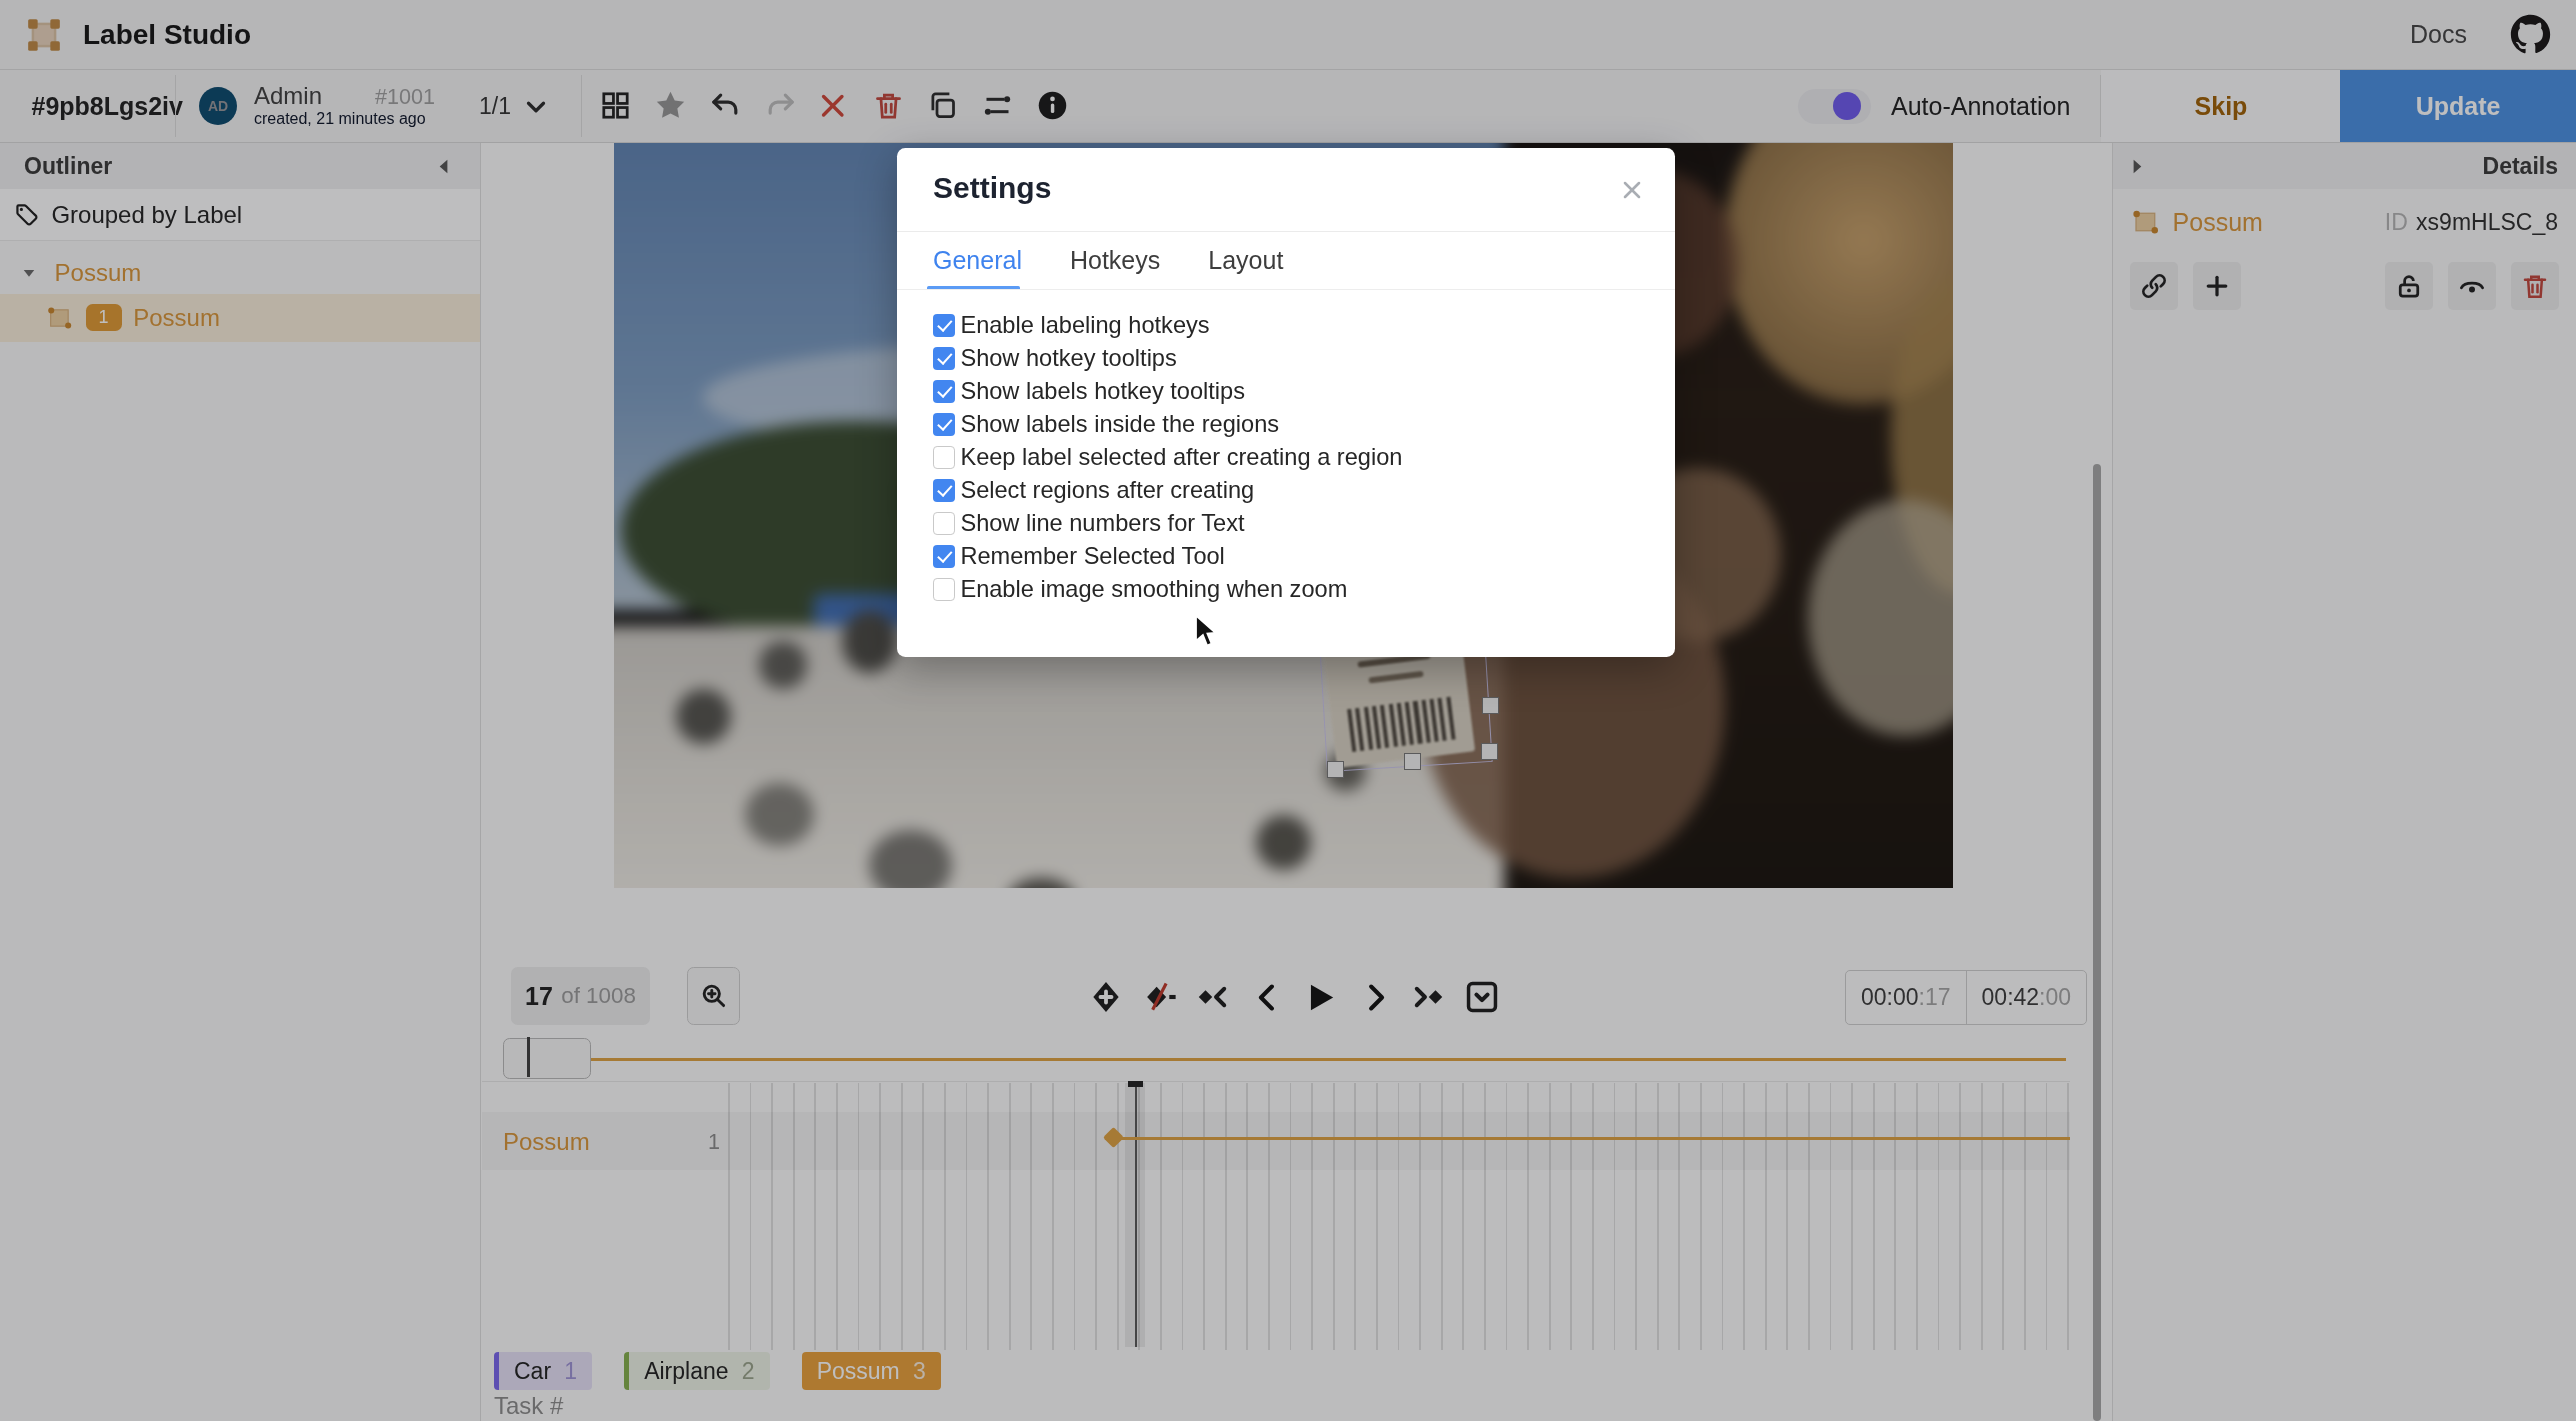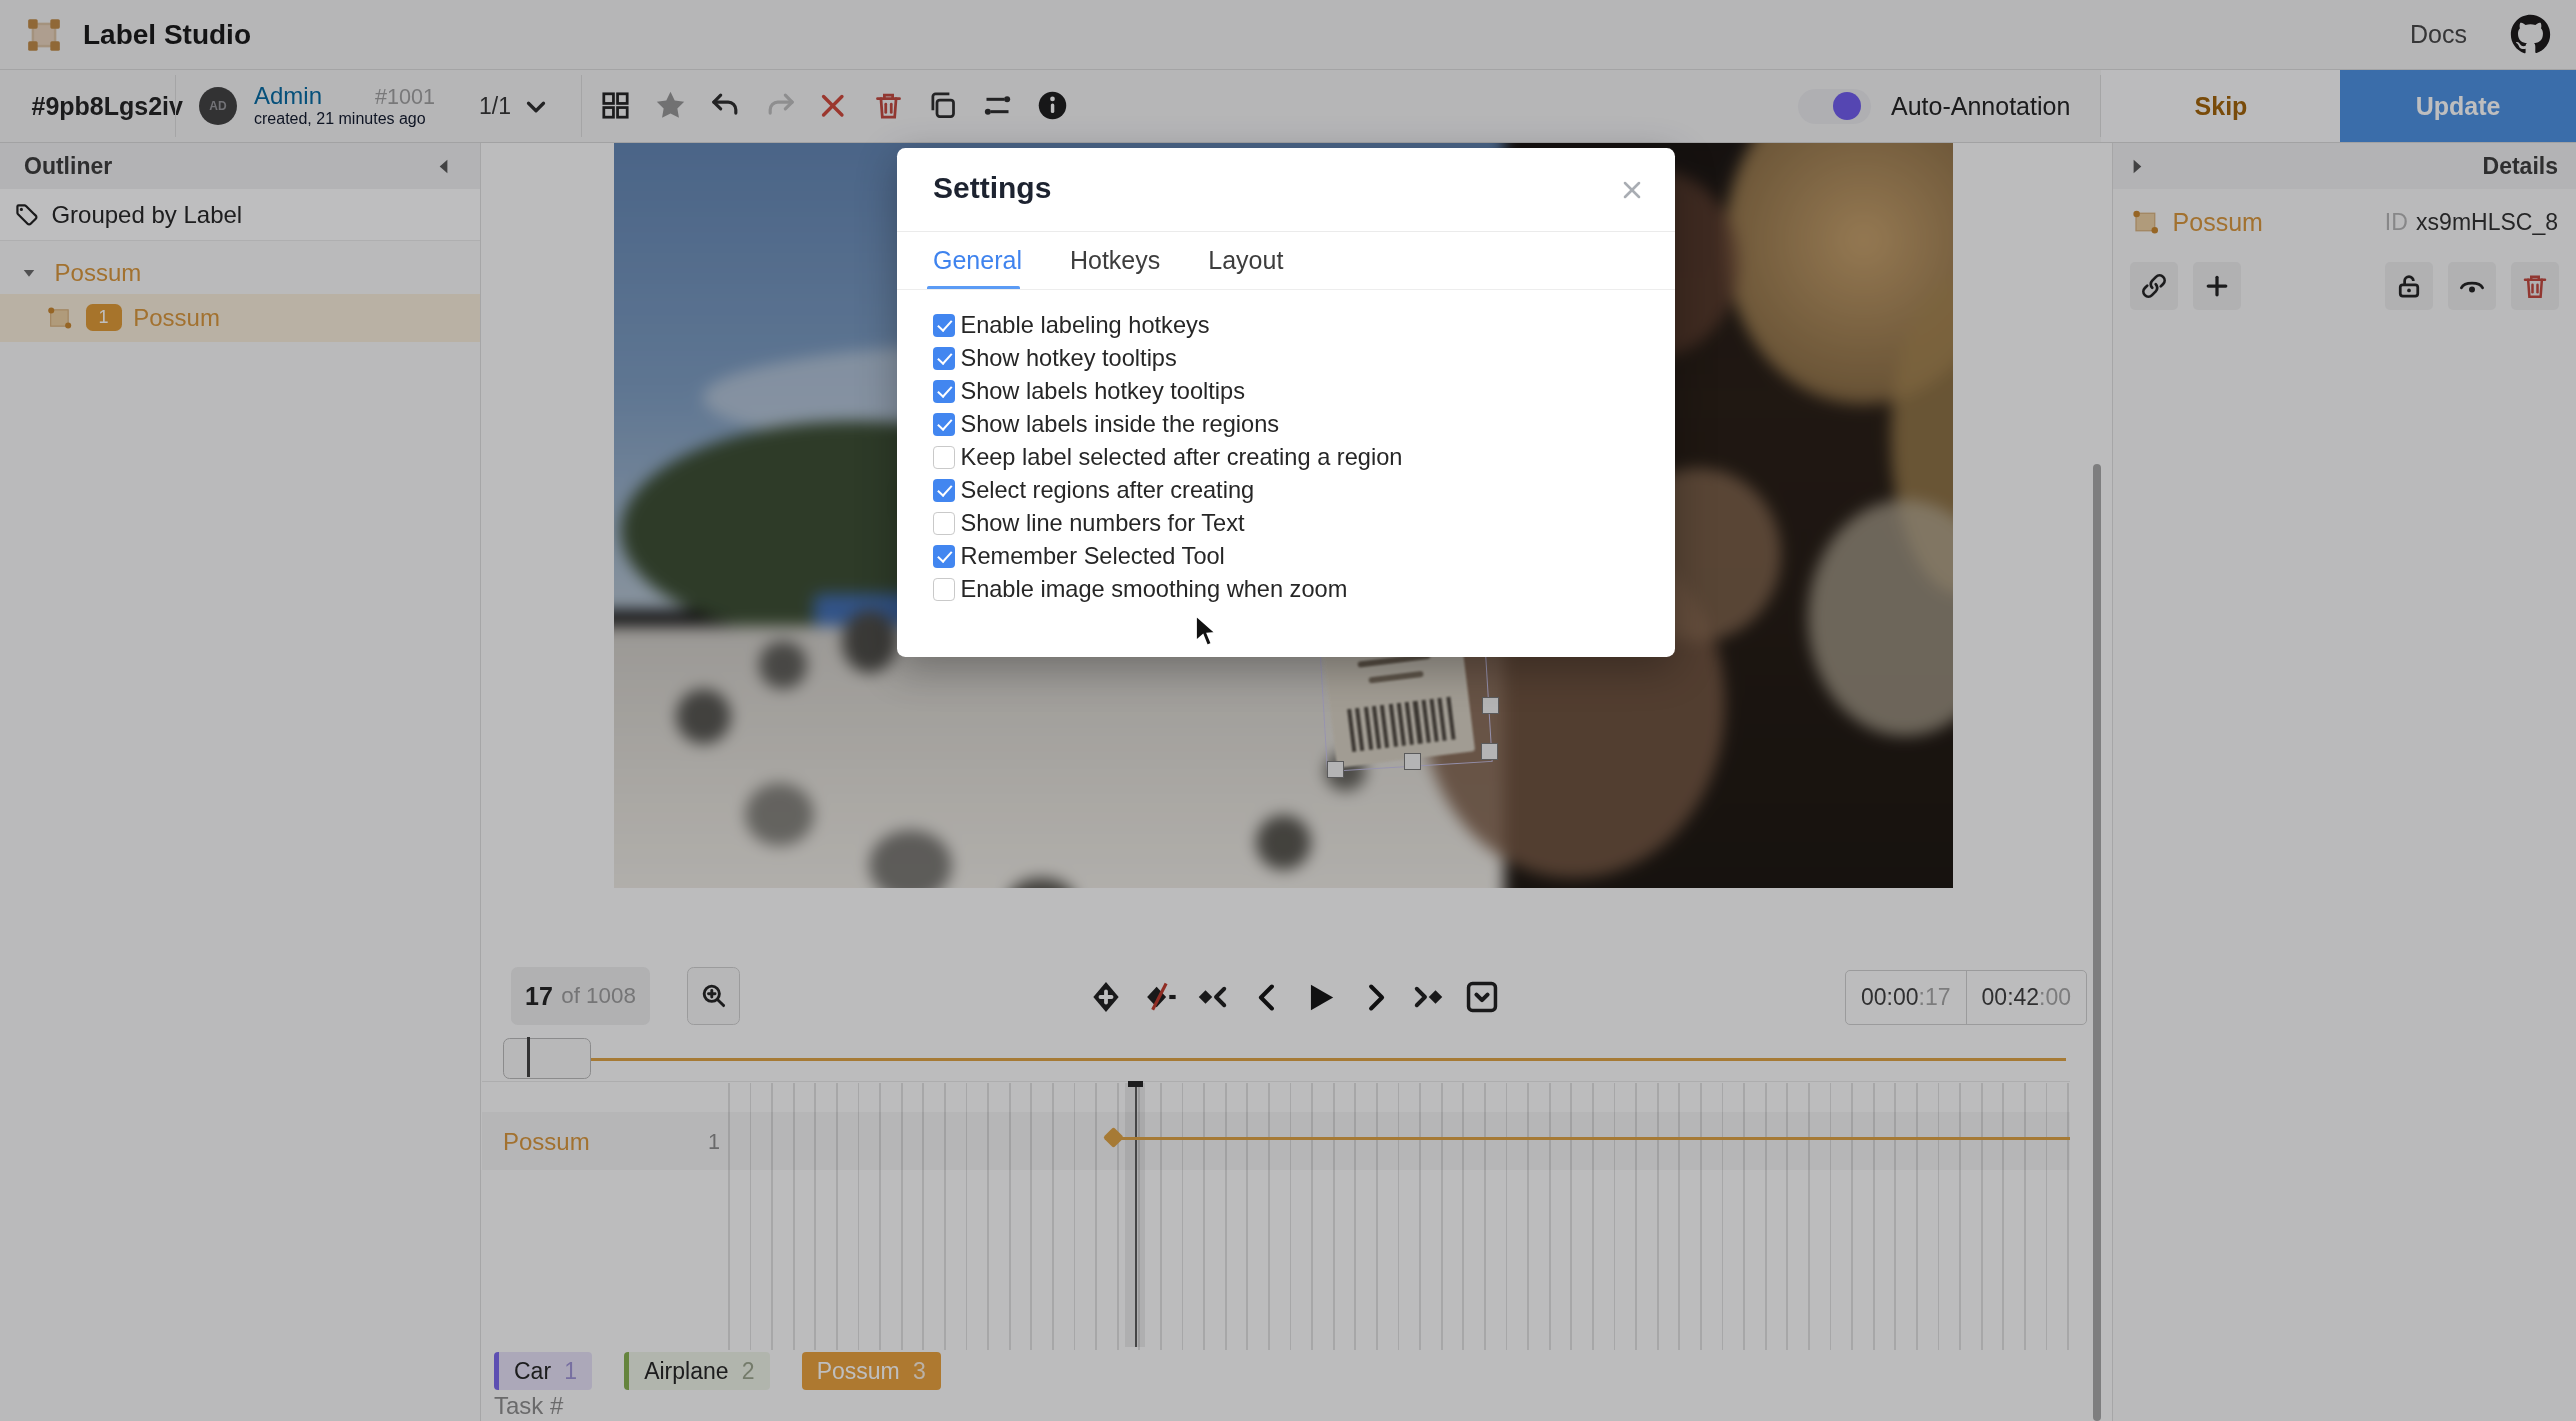--- a/index.html
+++ b/index.html
@@ -12,22 +12,22 @@
   
   #header{left:0;top:0;width:2576px;height:70px;background:#f4f4f5;border-bottom:0.8px solid #dcdcdc;
           display:flex;align-items:center;padding:0 25px;box-sizing:border-box;}
   #app-title{margin-left:20px;font-size:28px;font-weight:bold;color:#161616;}
   #docs{margin-right:43px;font-size:25px;color:#454545;}
 
   
   #toolbar{left:0;top:70px;width:2576px;height:72px;background:#f4f4f5;border-bottom:0.8px solid #d9d9d9;}
   .vdiv{position:absolute;top:5px;width:0.8px;height:62px;background:#dddddd;}
   .iconbtn{position:absolute;top:15.8px;width:40px;height:40px;display:flex;align-items:center;justify-content:center;cursor:pointer;}
-  #avatar{left:199px;top:16.6px;width:38px;height:38px;border-radius:50%;background:#404040;
-          display:flex;align-items:center;justify-content:center;font-size:12px;color:#97979c;font-weight:bold;}
+  #avatar{left:199px;top:16.6px;width:38px;height:38px;border-radius:50%;background:#0c4a6e;
+          display:flex;align-items:center;justify-content:center;font-size:14px;color:#97979c;font-weight:bold;}
   #toggle-track{left:1798px;top:19px;width:73px;height:35px;border-radius:17.4px;background:#ebebee;}
   #toggle-knob{position:absolute;left:35px;top:3.3px;width:28px;height:28px;border-radius:50%;background:#6f5bee;}
   #skip-zone{left:2101px;top:0;width:240px;height:72px;background:#fbfbfc;display:flex;align-items:center;justify-content:center;}
   #skip-zone span{color:#a16207;font-weight:bold;font-size:25px;}
   #update-btn{left:2340px;top:0;width:236px;height:72px;background:#4a90e2;display:flex;align-items:center;justify-content:center;}
   #update-btn span{color:#fff;font-weight:bold;font-size:25px;}
 
   
   .panel-header{height:46px;background:#f0f0f1;display:flex;align-items:center;font-size:23px;font-weight:bold;color:#3a3a3a;}
   #outliner{left:0;top:143px;width:481px;height:1279px;background:#fafafa;border-right:0.8px solid #dedede;box-sizing:border-box;}
@@ -125,21 +125,21 @@
           <path fill="#191717" d="M12 .5C5.65.5.5 5.65.5 12c0 5.08 3.29 9.39 7.86 10.91.58.11.79-.25.79-.56 0-.28-.01-1.02-.02-2-3.2.7-3.88-1.54-3.88-1.54-.52-1.33-1.28-1.68-1.28-1.68-1.04-.71.08-.7.08-.7 1.15.08 1.76 1.18 1.76 1.18 1.03 1.76 2.7 1.25 3.36.96.1-.75.4-1.25.73-1.54-2.55-.29-5.23-1.28-5.23-5.68 0-1.25.45-2.28 1.18-3.08-.12-.29-.51-1.46.11-3.05 0 0 .96-.31 3.15 1.18a10.9 10.9 0 0 1 5.74 0c2.19-1.49 3.15-1.18 3.15-1.18.62 1.59.23 2.76.11 3.05.73.8 1.18 1.83 1.18 3.08 0 4.41-2.69 5.38-5.25 5.66.41.36.78 1.06.78 2.14 0 1.54-.01 2.78-.01 3.16 0 .31.21.67.8.56A11.52 11.52 0 0 0 23.5 12C23.5 5.65 18.35.5 12 .5z"></path>
         </svg>
     </span>
   </div>
 
   <div id="toolbar" class="abs">
     <span class="abs" style="left:31.5px;top:21.6px;font-size:25px;font-weight:bold;color:#222;">#9pb8Lgs2iv</span>
     <span class="vdiv" style="left:175px;"></span>
 
     <span id="avatar" class="abs">AD</span>
-    <span class="abs" style="left:254px;top:11.6px;font-size:24px;color:#0369a1;">Admin</span>
+    <span class="abs" style="left:254px;top:11.6px;font-size:24px;color:#404040;">Admin</span>
     <span class="abs" style="left:375px;top:14px;font-size:21.6px;color:#a0a0a0;">#1001</span>
     <span class="abs" style="left:254px;top:40px;font-size:16px;color:#0f172a;">created, 21 minutes ago</span>
 
     <span class="abs" style="left:479px;top:23px;font-size:23px;color:#333;">1/1</span>
     <span class="abs" style="left:521px;top:21.6px;">
       <svg viewBox="0 0 24 24" width="30" height="30">
           <path d="M6 9l6 6 6-6" fill="none" stroke="#2b2b2b" stroke-width="2.6" stroke-linecap="round" stroke-linejoin="round"></path>
         </svg>
     </span>
     <span class="vdiv" style="left:581px;"></span>

